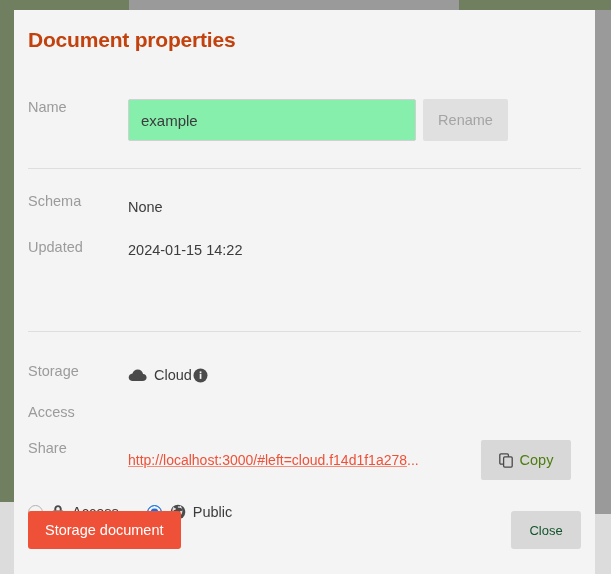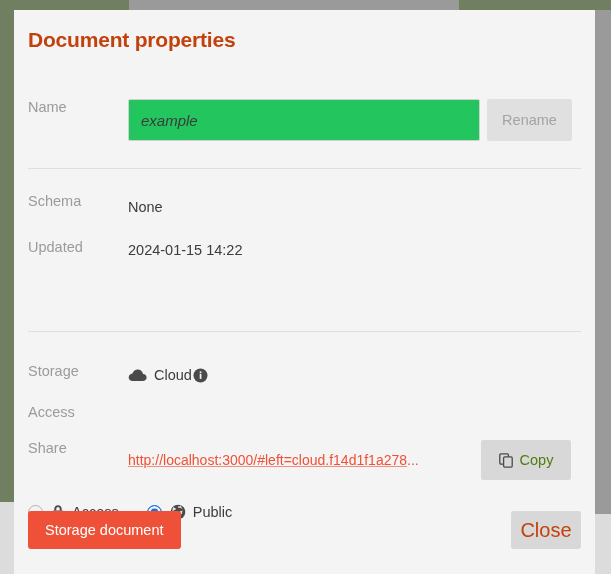--- a/index.html
+++ b/index.html
@@ -90,32 +90,31 @@
   .row-value {
     font-size: 14.5px;
     color: #3c3c3c;
     display: flex;
     align-items: center;
   }
 
   
   #row-name { top: 89px; height: 45px; }
   #name-input {
-    width: 352px;
+    width: 288px;
     height: 42px;
     box-sizing: border-box;
     border: 1px solid #d0d0d0;
-    background: #22c55e;
+    background: #86efac;
     border-radius: 2px;
     font-family: "Liberation Sans", sans-serif;
     font-size: 15px;
     color: #3c3c3c;
     padding: 0 12px;
     outline: none;
-    font-style: italic;
   }
   #rename-button {
     margin-left: 7px;
     width: 85px;
     height: 42px;
     background: #e0e0e0;
     border: none;
     border-radius: 2px;
     font-family: "Liberation Sans", sans-serif;
     font-size: 14.5px;
@@ -238,22 +237,22 @@
   #close-button {
     position: absolute;
     right: 14px;
     top: 501px;
     width: 70px;
     height: 38px;
     background: #d8d8d8;
     border: none;
     border-radius: 3px;
     font-family: "Liberation Sans", sans-serif;
-    font-size: 20px;
-    color: #c2410c;
+    font-size: 13px;
+    color: #14532d;
     cursor: pointer;
   }
 </style>
 </head>
 <body>
 
 <div id="backdrop">
   <div class="bg-tab" style="left:129px; width:330px;"></div>
   <div class="bg-panel-right"></div>
   <div class="bg-panel-right-low"></div>

